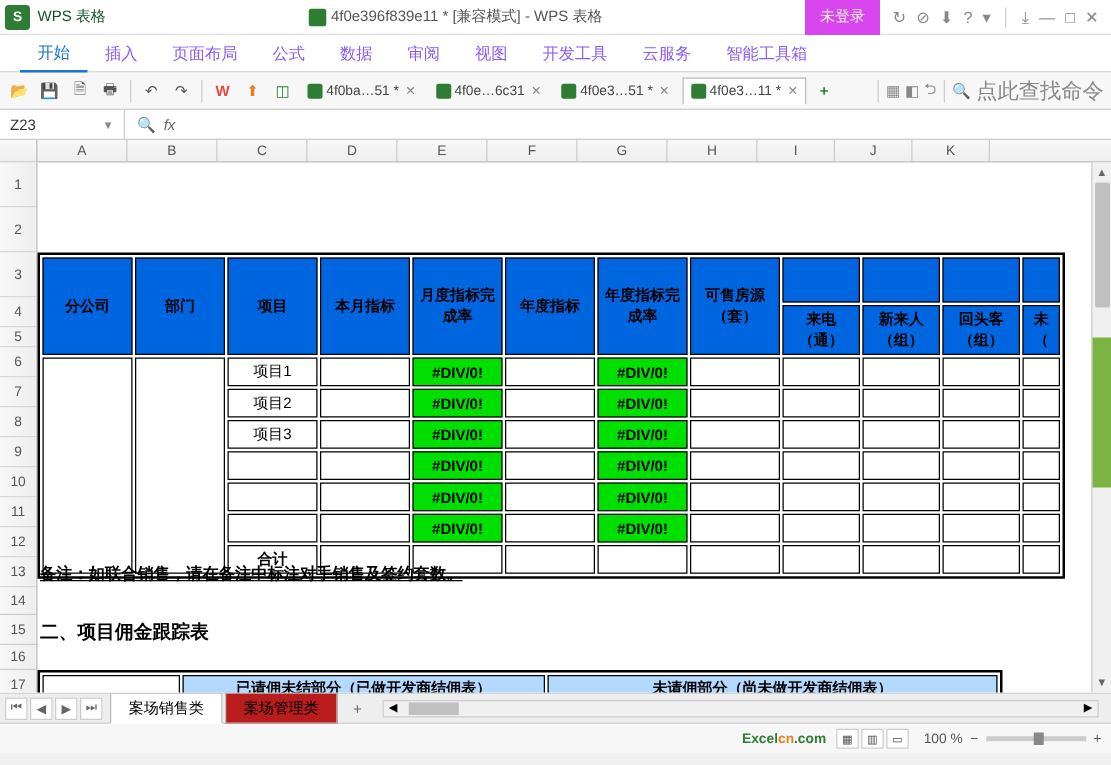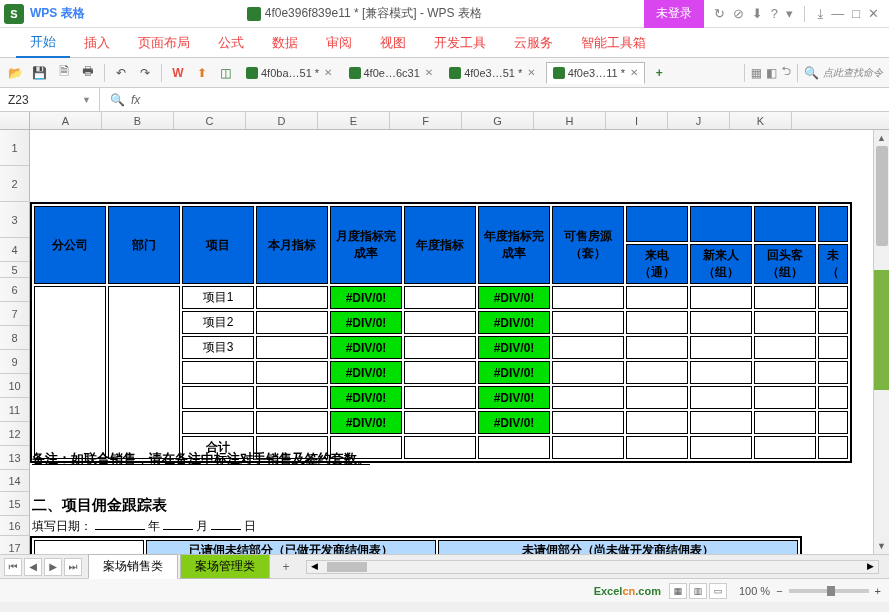--- a/index.html
+++ b/index.html
@@ -1,43 +1,43 @@
 <!DOCTYPE html>
 <html><head>
 <meta charset="utf-8">
 <style>
 * { margin:0; padding:0; box-sizing:border-box; font-family:"Microsoft YaHei",SimSun,sans-serif; }
 body { background:#f0f0f0; width:889px; height:612px; overflow:hidden; position:relative; }
 
 
 .titlebar { height:28px; background:#fff; display:flex; align-items:center; border-bottom:1px solid #ddd; font-size:12px; }
 .app-logo { width:20px; height:20px; background:#2e7d32; color:#fff; display:flex; align-items:center; justify-content:center; border-radius:3px; margin-left:4px; font-weight:bold; font-size:11px; }
-.app-name { margin-left:6px; color:#3b82f6; font-weight:bold; }
+.app-name { margin-left:6px; color:#14532d; font-weight:normal; }
 .title-doc { flex:1; text-align:center; color:#555; display:flex; align-items:center; justify-content:center; gap:4px; }
 .title-doc .doc-icon{width:14px;height:14px;background:#2e7d32;border-radius:2px;}
 .login-btn { background:#d946ef; color:#fff; padding:0 12px; height:28px; display:flex; align-items:center; cursor:pointer; }
 .win-ctrls { display:flex; align-items:center; gap:8px; padding:0 10px; color:#888; }
 .win-ctrls span{cursor:pointer; font-size:13px;}
 .sep{border-left:1px solid #ccc;height:16px;margin:0 4px;}
 
 
 .menubar { height:30px; background:#fff; display:flex; align-items:center; border-bottom:1px solid #ccc; font-size:13px; padding-left:16px; }
-.menubar .menu-item{ padding:0 14px; height:30px; display:flex; align-items:center; cursor:pointer; color:#ef4444; }
+.menubar .menu-item{ padding:0 14px; height:30px; display:flex; align-items:center; cursor:pointer; color:#8b5cf6; }
 .menubar .menu-item.active{ color:#1976d2; border-bottom:2px solid #1976d2; }
 
 
 .toolbar { height:30px; background:#f7f7f7; display:flex; align-items:center; border-bottom:1px solid #ccc; font-size:12px; padding:0 6px; gap:4px; }
 .tool-btn{ width:20px; height:20px; display:flex; align-items:center; justify-content:center; cursor:pointer; color:#555; border-radius:2px; }
 .tool-sep{width:1px;height:18px;background:#ccc;margin:0 2px;}
 .doc-tab{ display:flex; align-items:center; gap:3px; padding:0 6px; height:22px; cursor:pointer; color:#444; font-size:11px;}
 .doc-tab .dt-icon{width:12px;height:12px;background:#2e7d32;border-radius:2px;}
 .doc-tab .dt-close{color:#888;font-size:10px;margin-left:2px;}
 .doc-tab.active{background:#fff;border:1px solid #bbb;border-bottom:1px solid #fff;}
 .search-box{margin-left:auto; display:flex; align-items:center; gap:4px; color:#888;}
-.search-box span:last-child{font-size:10px;font-style:italic;}
+.search-box span:last-child{font-size:17px;}
 
 
 .formula-bar{ height:24px; background:#fff; border-bottom:1px solid #ccc; display:flex; align-items:center; font-size:12px;justify-content:center; }
 .name-box{ width:100px; border-right:1px solid #ccc; height:100%; display:flex; align-items:center; padding:0 8px; color:#333; }
 .name-box .chev{margin-left:auto;color:#888;font-size:9px;}
 .fx-btn{padding:0 10px;color:#666;cursor:pointer;display:flex;align-items:center;gap:6px;}
 .fx-input{flex:1;padding:0 4px;}
 
 
 .sheet-area{ position:relative; background:#fff; height:442px; overflow:hidden; }
@@ -65,21 +65,21 @@
 
 .vscroll{position:absolute;right:0;top:18px;width:16px;height:424px;background:#f0f0f0;border-left:1px solid #ccc;}
 .vscroll .thumb{position:absolute;left:2px;width:12px;background:#c0c0c0;border-radius:2px;}
 .vscroll .arrow{height:16px;display:flex;align-items:center;justify-content:center;font-size:9px;color:#666;cursor:pointer;}
 .vscroll .track-hi{position:absolute;left:0;width:16px;background:#7cb342;}
 
 
 .sheet-tabs{height:24px;background:#eee;display:flex;align-items:center;border-top:1px solid #ccc;font-size:12px;}
 .nav-btns{display:flex;gap:2px;padding:0 4px;}
 .nav-btns span{width:18px;height:18px;display:flex;align-items:center;justify-content:center;cursor:pointer;color:#666;font-size:10px;border:1px solid #ccc;background:#fff;}
-.tab{padding:3px 14px;background:#84cc16;border:1px solid #bbb;cursor:pointer;margin-left:2px;}
+.tab{padding:3px 14px;background:#b91c1c;border:1px solid #bbb;cursor:pointer;margin-left:2px;}
 .tab.active{background:#fff;border-bottom:1px solid #fff;}
 .tab-add{width:20px;height:20px;display:flex;align-items:center;justify-content:center;cursor:pointer;color:#666;margin-left:6px;}
 .hscroll{flex:1;margin:0 10px;height:14px;background:#f0f0f0;border:1px solid #ccc;position:relative;}
 .hscroll .thumb{position:absolute;left:20px;top:1px;height:10px;width:40px;background:#c0c0c0;}
 
 
 .statusbar{height:24px;background:#f7f7f7;border-top:1px solid #ccc;display:flex;align-items:center;font-size:11px;color:#555;padding:0 8px;}
 .statusbar .watermark{font-weight:bold;color:#2e7d32;margin-left:auto;}
 .watermark .cn{color:#e67e22;}
 .zoom-ctrl{display:flex;align-items:center;gap:6px;margin-left:12px;}
@@ -332,29 +332,20 @@
               <td></td>
               <td></td>
               <td></td>
               <td></td>
             </tr>
       </tbody>
         </table>
 
       <div class="note-row">备注：如联合销售，请在备注中标注对手销售及签约套数。</div>
       <div class="section2">二、项目佣金跟踪表</div>
-      <div class="fill-date">
-        <span>填写日期：</span>
-        <span class="uline"></span>
-        <span>年</span>
-        <span class="uline" style="min-width:30px;"></span>
-        <span>月</span>
-        <span class="uline" style="min-width:30px;"></span>
-        <span>日</span>
-      </div>
 
       <table class="sub-table">
         <tbody>
             <tr>
           <td style="width:110px;background:#fff;" rowspan="2"></td>
           <td style="width:290px;">已请佣未结部分（已做开发商结佣表）</td>
           <td style="width:360px;">未请佣部分（尚未做开发商结佣表）</td>
         </tr>
       </tbody>
         </table>

